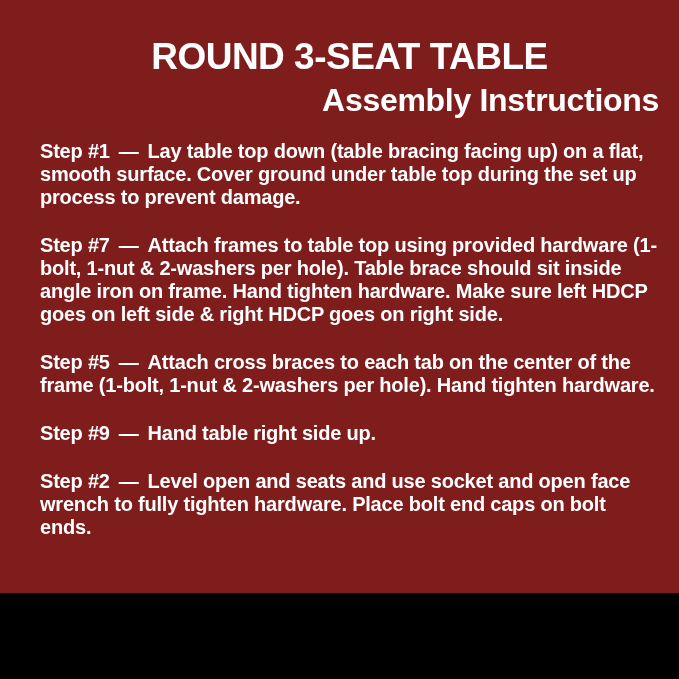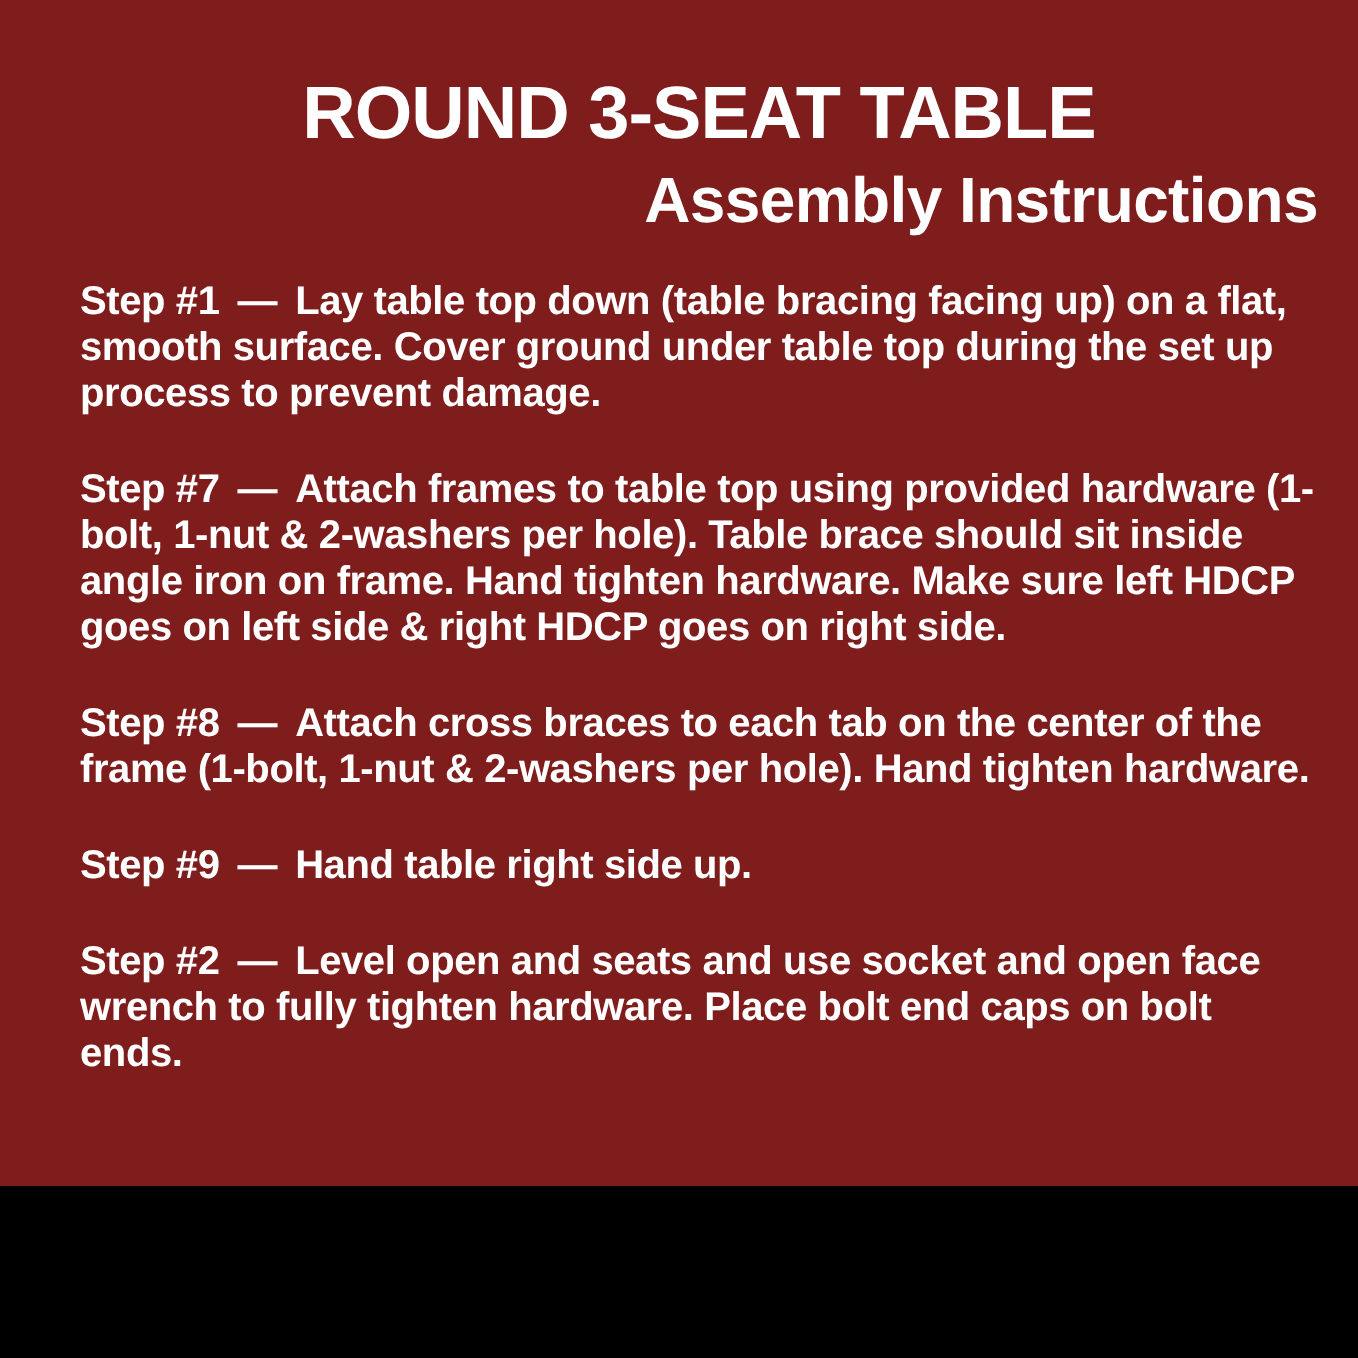--- a/index.html
+++ b/index.html
@@ -55,19 +55,19 @@
 <div class="card">
   <h1 class="title">ROUND 3-SEAT TABLE</h1>
   <h2 class="subtitle">Assembly Instructions</h2>
 
   <div class="steps">
     <p class="step"><span>Step #1</span><span class="dash">—</span><span>Lay table top down (table bracing facing up) on a flat, smooth surface. Cover ground under table top during the set up process to prevent damage.</span></p>
 
     <p class="step"><span>Step #7</span><span class="dash">—</span><span>Attach frames to table top using provided hardware (1-bolt, 1-nut &amp; 2-washers per hole). Table brace should sit inside angle iron on frame. Hand tighten hardware. Make sure left HDCP goes on left side &amp; right HDCP goes on right side.</span></p>
 
 
-    <p class="step"><span>Step #8</span><span class="dash">—</span><span>Attach cross braces to each tab on the center of the frame (1-bolt, 1-nut &amp; 2-washers per hole). Hand tighten hardware.</span></p>
+    <p class="step"><span>Step #5</span><span class="dash">—</span><span>Attach cross braces to each tab on the center of the frame (1-bolt, 1-nut &amp; 2-washers per hole). Hand tighten hardware.</span></p>
 
     <p class="step"><span>Step #9</span><span class="dash">—</span><span>Hand table right side up.</span></p>
 
     <p class="step"><span>Step #2</span><span class="dash">—</span><span>Level open and seats and use socket and open face wrench to fully tighten hardware. Place bolt end caps on bolt ends.</span></p>
   </div>
 </div>
 
 </body></html>

